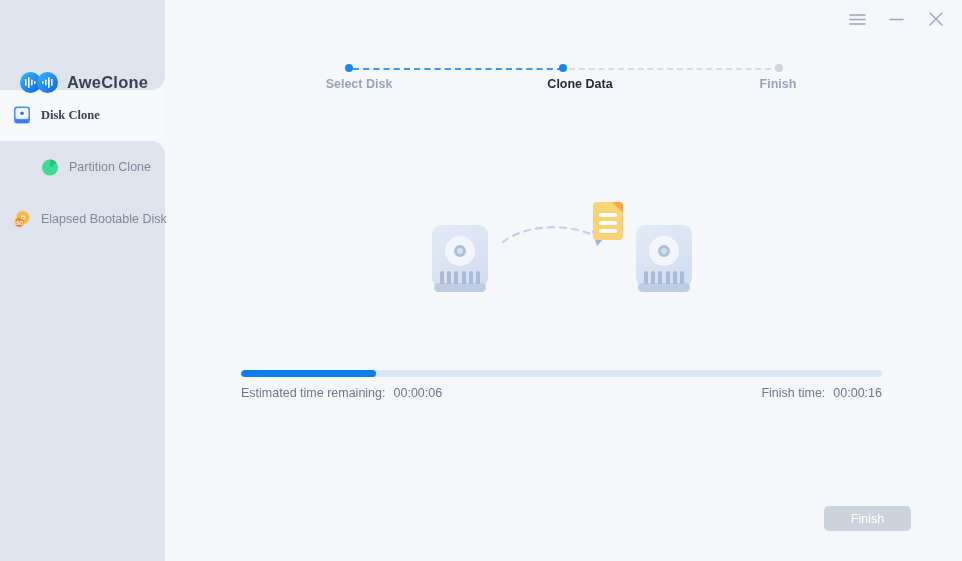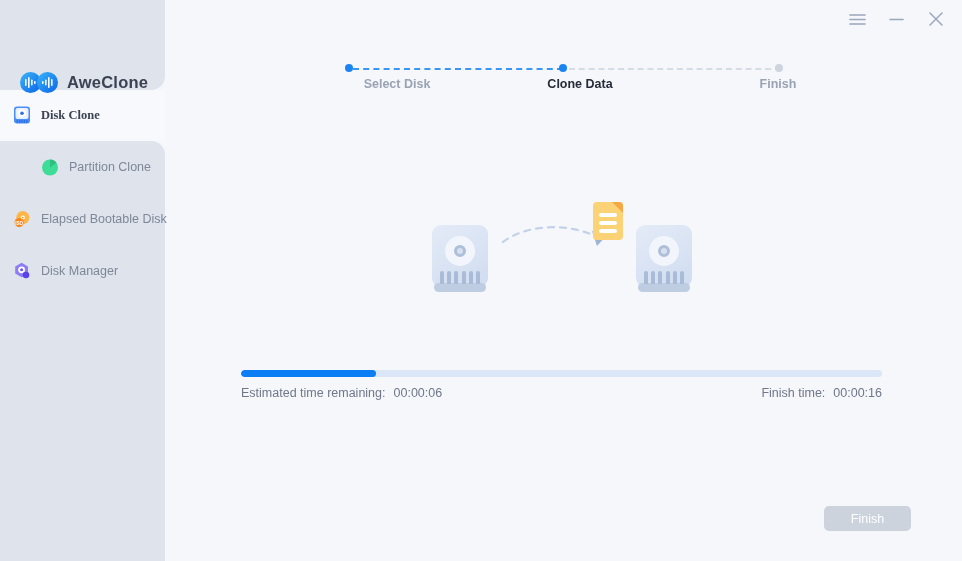--- a/index.html
+++ b/index.html
@@ -318,31 +318,20 @@
           <circle cx="10.8" cy="8.6" r="6.6" fill="#ffb648"></circle>
           <circle cx="10.8" cy="8.6" r="2" fill="#ffffff"></circle>
           <circle cx="10.8" cy="8.6" r=".9" fill="#f09022"></circle>
           <circle cx="7.2" cy="13.6" r="4.6" fill="#f5871f"></circle>
           <text x="7.2" y="15.6" font-size="4.6" font-family="Liberation Sans, sans-serif" font-weight="bold" fill="#ffffff" text-anchor="middle">ISO</text>
         </svg>
       </span>
       <span class="nav-label">Elapsed Bootable Disk</span>
     </div>
 
-    <div class="nav-item" style="top:251px;">
-      <span class="nav-ico">
-        <svg width="20" height="20" viewBox="0 0 20 20">
-          <path d="M9.6 1.8 L16 5.4 L16 12.6 L9.6 16.2 L3.2 12.6 L3.2 5.4 Z" fill="#8e7bf7"></path>
-          <circle cx="9.6" cy="8.8" r="3.4" fill="#ffffff"></circle>
-          <circle cx="9.6" cy="8.8" r="1.5" fill="#6a55ea"></circle>
-          <circle cx="14" cy="14" r="3.3" fill="#5b42e8"></circle>
-        </svg>
-      </span>
-      <span class="nav-label">Disk Manager</span>
-    </div>
   </div>
 
   <div id="titlebar">
     <div class="win-btn" id="btn-menu">
       <svg width="17" height="13" viewBox="0 0 17 13">
         <g stroke="#9aa7bd" stroke-width="1.6" stroke-linecap="round">
           <line x1="1" y1="2" x2="16" y2="2"></line>
           <line x1="1" y1="6.5" x2="16" y2="6.5"></line>
           <line x1="1" y1="11" x2="16" y2="11"></line>
         </g>
@@ -364,21 +353,21 @@
   </div>
 
   <div id="stepper">
     <div class="step-line" style="left:188px; width:210px;"></div>
     <div class="step-line dim" style="left:404px; width:212px;"></div>
 
     <div class="step-dot" style="left:180px;"></div>
     <div class="step-dot" style="left:394px;"></div>
     <div class="step-dot dim" style="left:610px;"></div>
 
-    <div class="step-label" style="left:194px;margin-left:38px;">Select Disk</div>
+    <div class="step-label" style="left:194px;">Select Disk</div>
     <div class="step-label current" style="left:386px;">Clone Data</div>
     <div class="step-label" style="left:613px;">Finish</div>
   </div>
 
   <div id="illus">
 
     <div class="disk" id="disk-src">
       <div class="disk-body"></div>
       <div class="disk-shadow"></div>
       <div class="disk-disc"></div>

